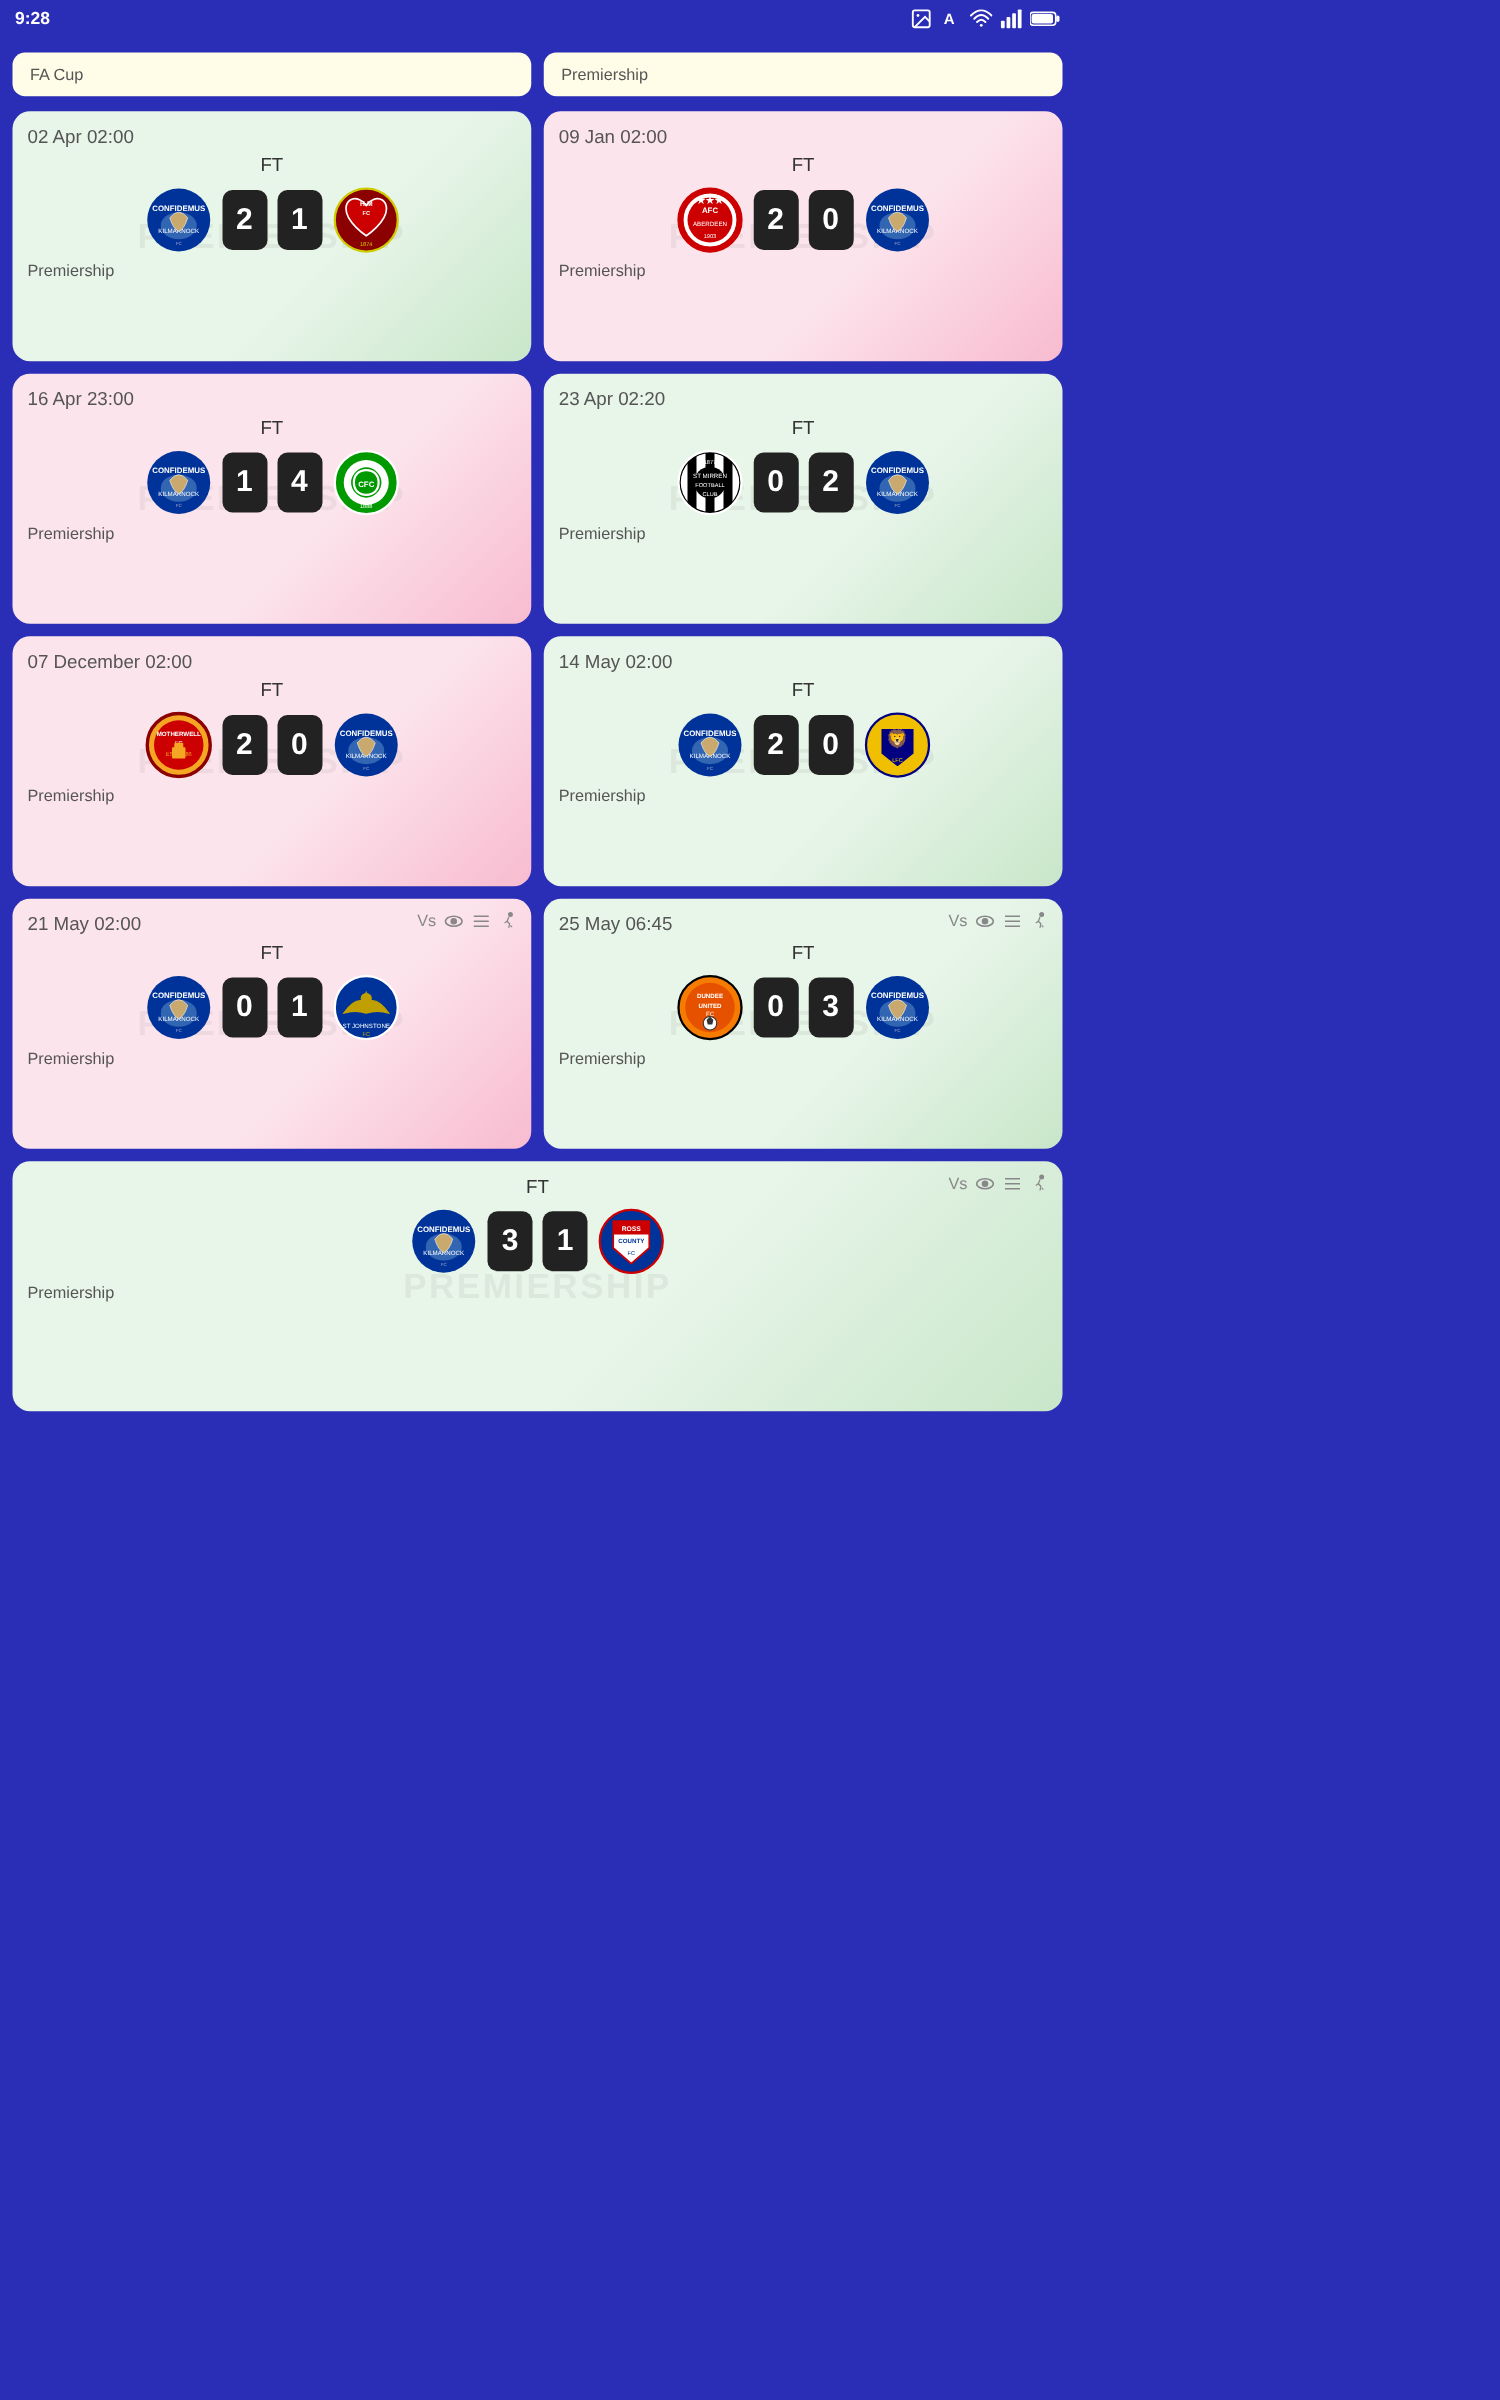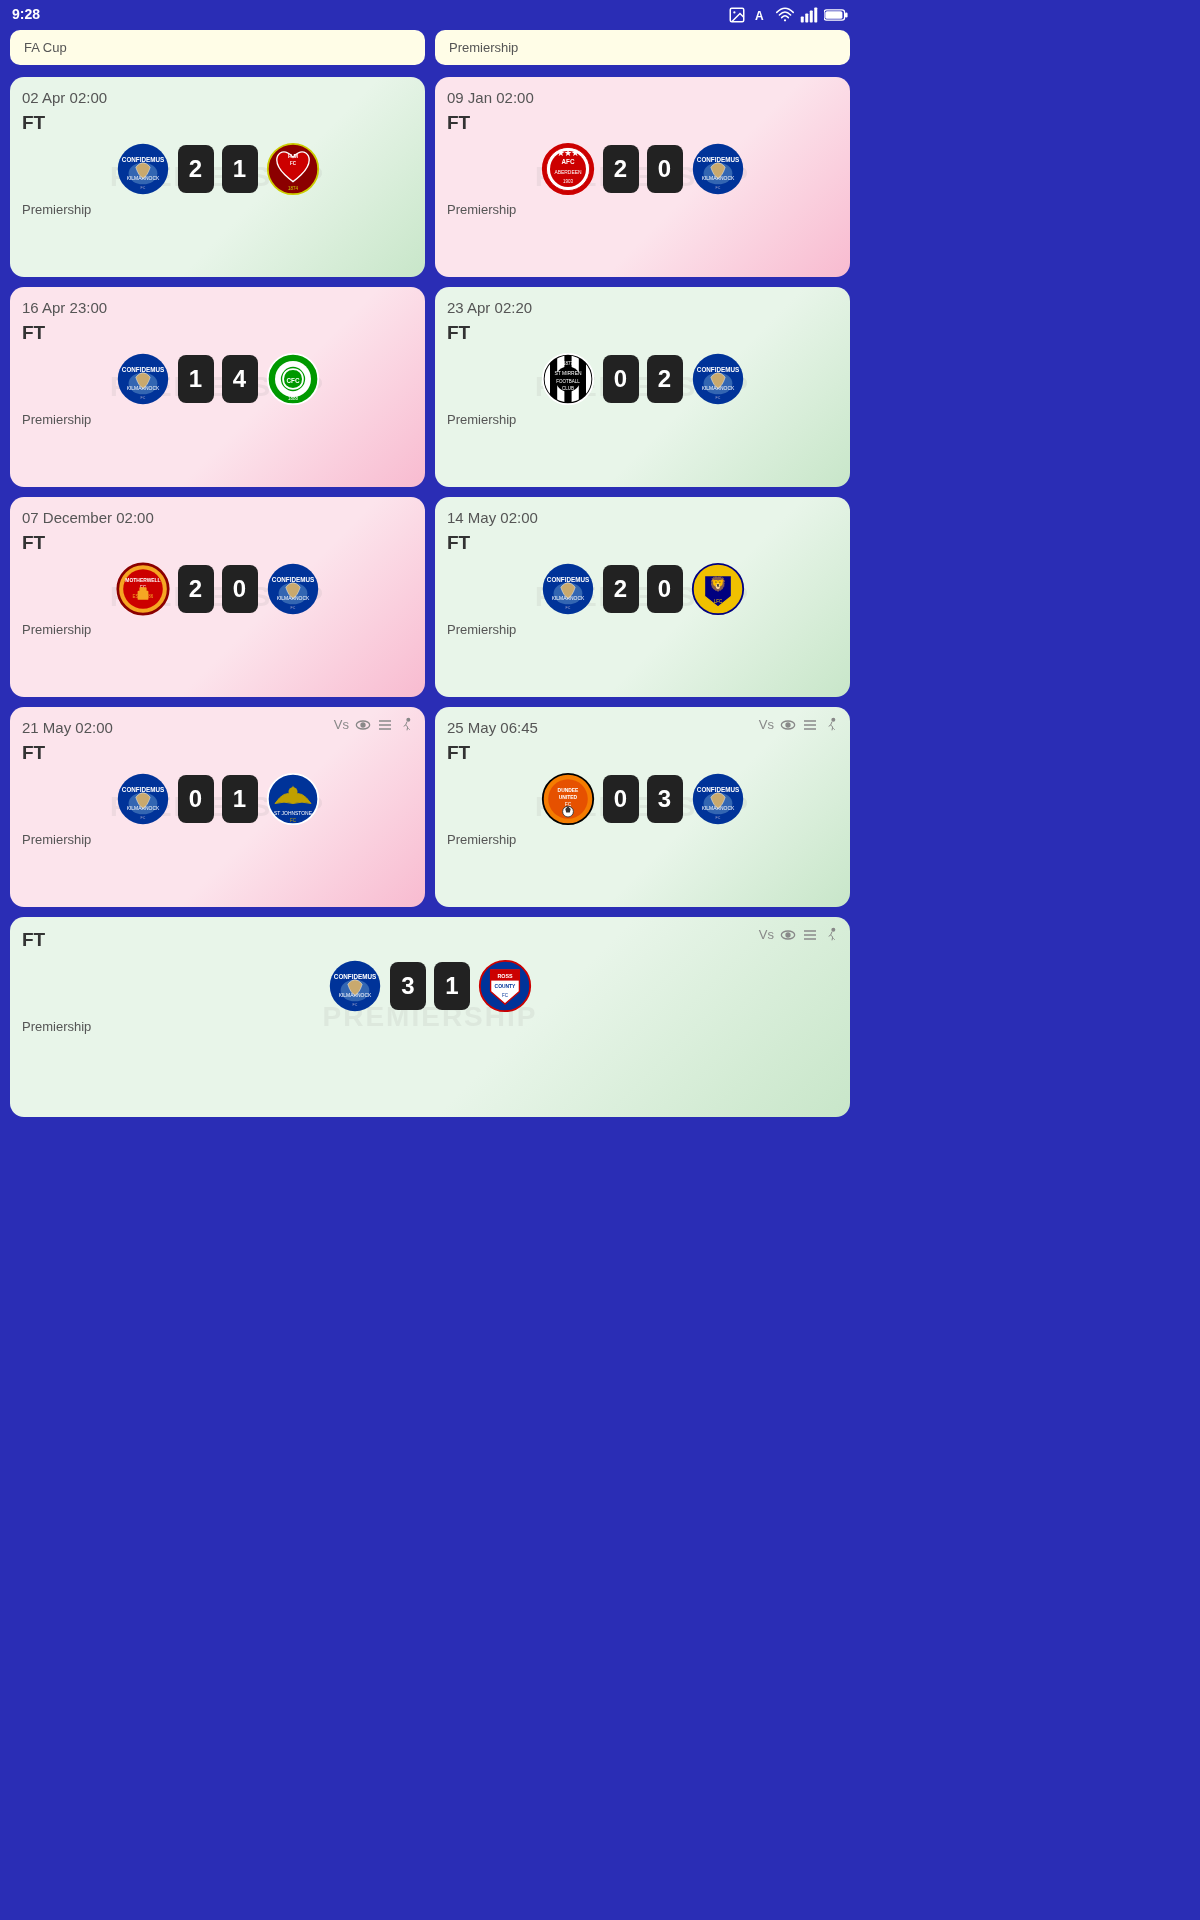--- a/index.html
+++ b/index.html
@@ -75,24 +75,24 @@
     .match-row {
       display: flex;
       align-items: center;
       justify-content: center;
       gap: 8px;
       margin: 8px 0 4px 0;
       position: relative;
       z-index: 1;
     }
     .ft-label {
-      font-size: 19px;
-      font-weight: bold;
+      font-size: 15px;
+      font-weight: normal;
       color: #333;
-      text-align: left;
+      text-align: center;
       margin-bottom: 2px;
     }
     .team-logo {
       width: 54px;
       height: 54px;
       display: flex;
       align-items: center;
       justify-content: center;
       font-size: 28px;
     }
@@ -137,20 +137,21 @@
       gap: 10px;
       padding: 0 10px 4px 10px;
     }
     .top-tab {
       background: #fffde7;
       border-radius: 10px;
       padding: 10px 14px;
       font-size: 13px;
       color: #555;
       font-weight: 500;
+      margin-top: 12px;
     }
   </style>
 </head>
 <body>
 
 <div class="status-bar">
   <span>9:28</span>
   <div class="status-icons">
 
     <svg width="18" height="18" viewBox="0 0 24 24" fill="white">

